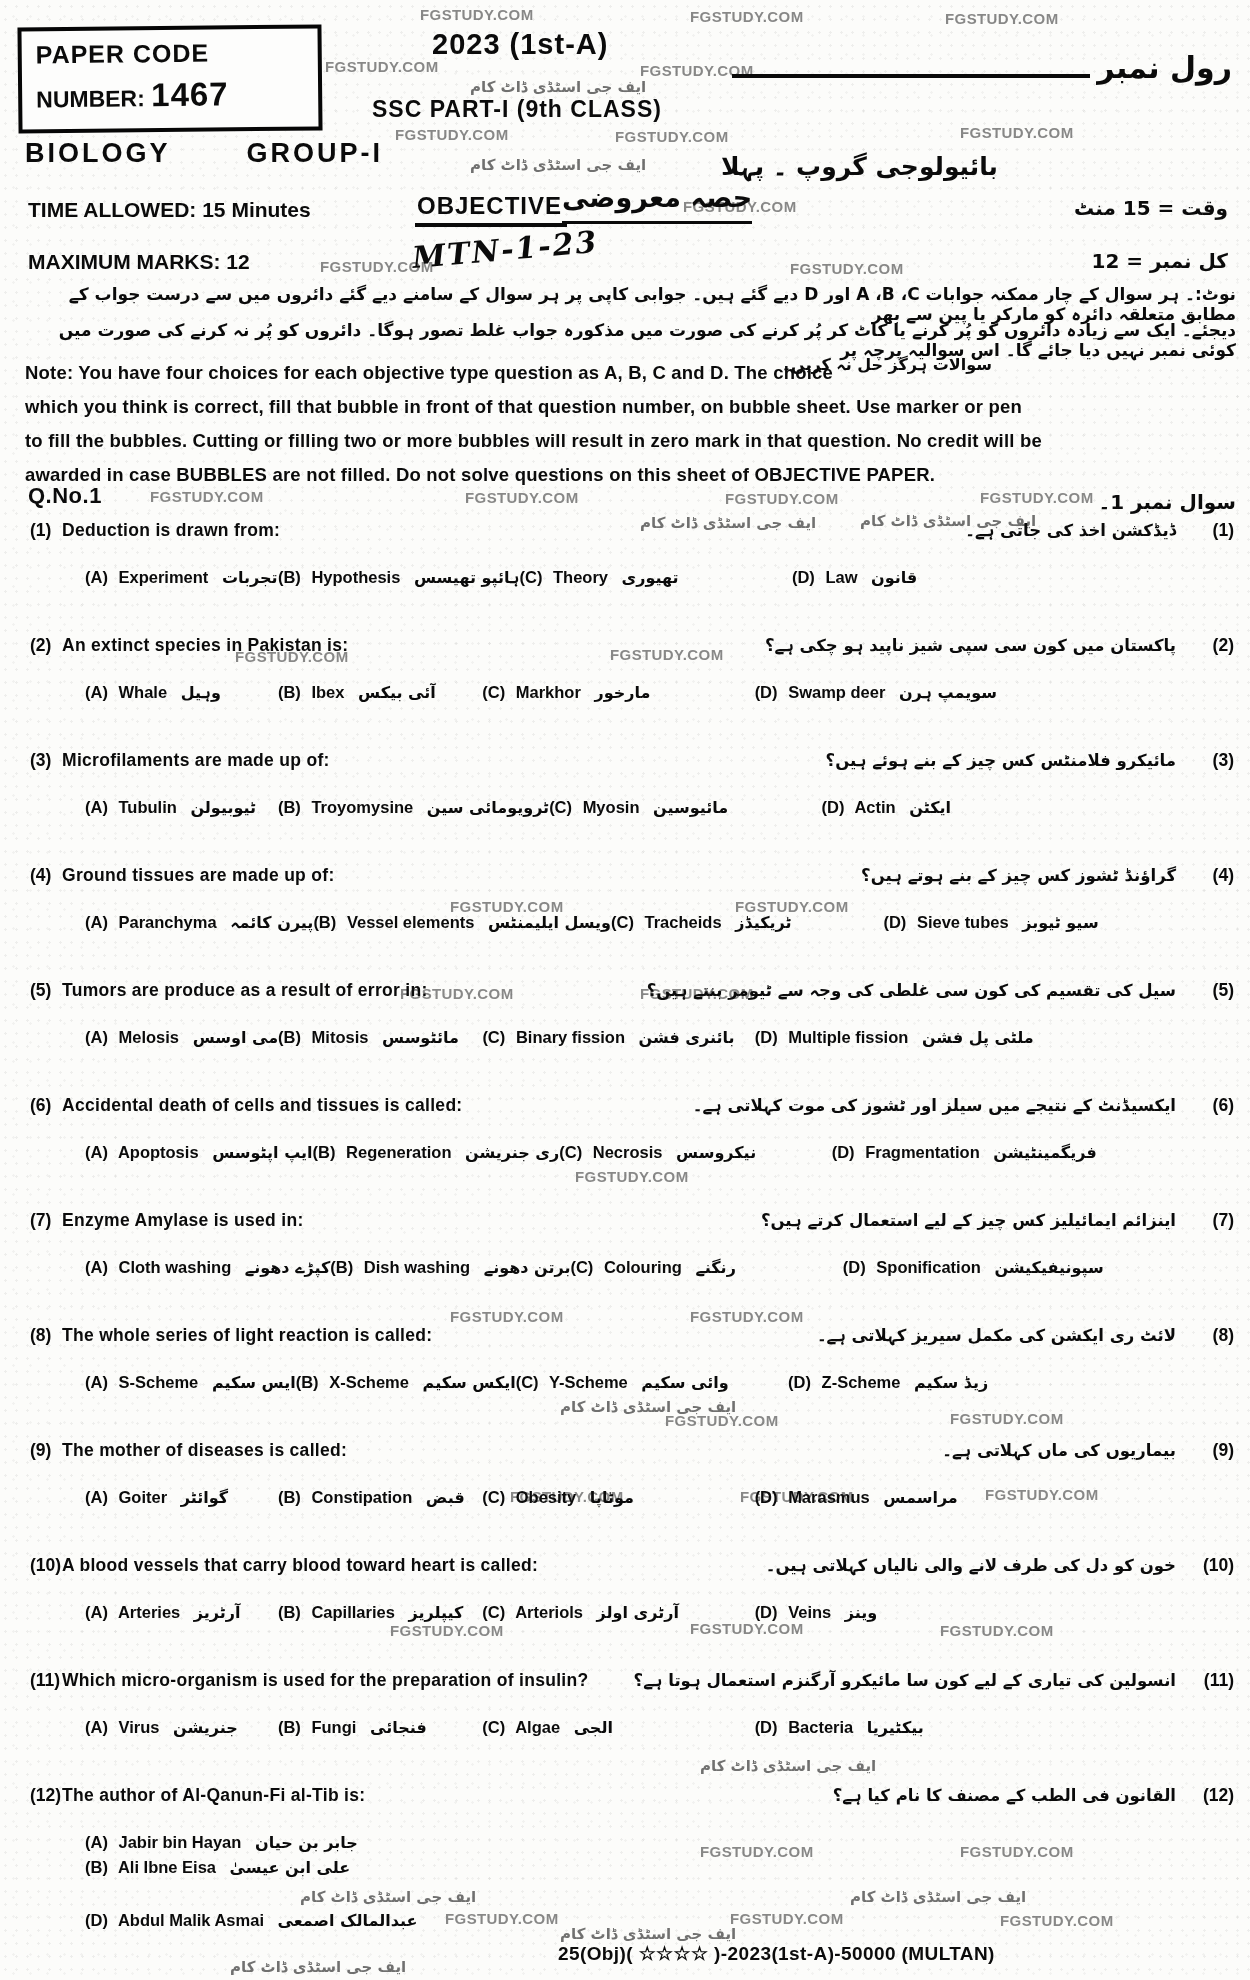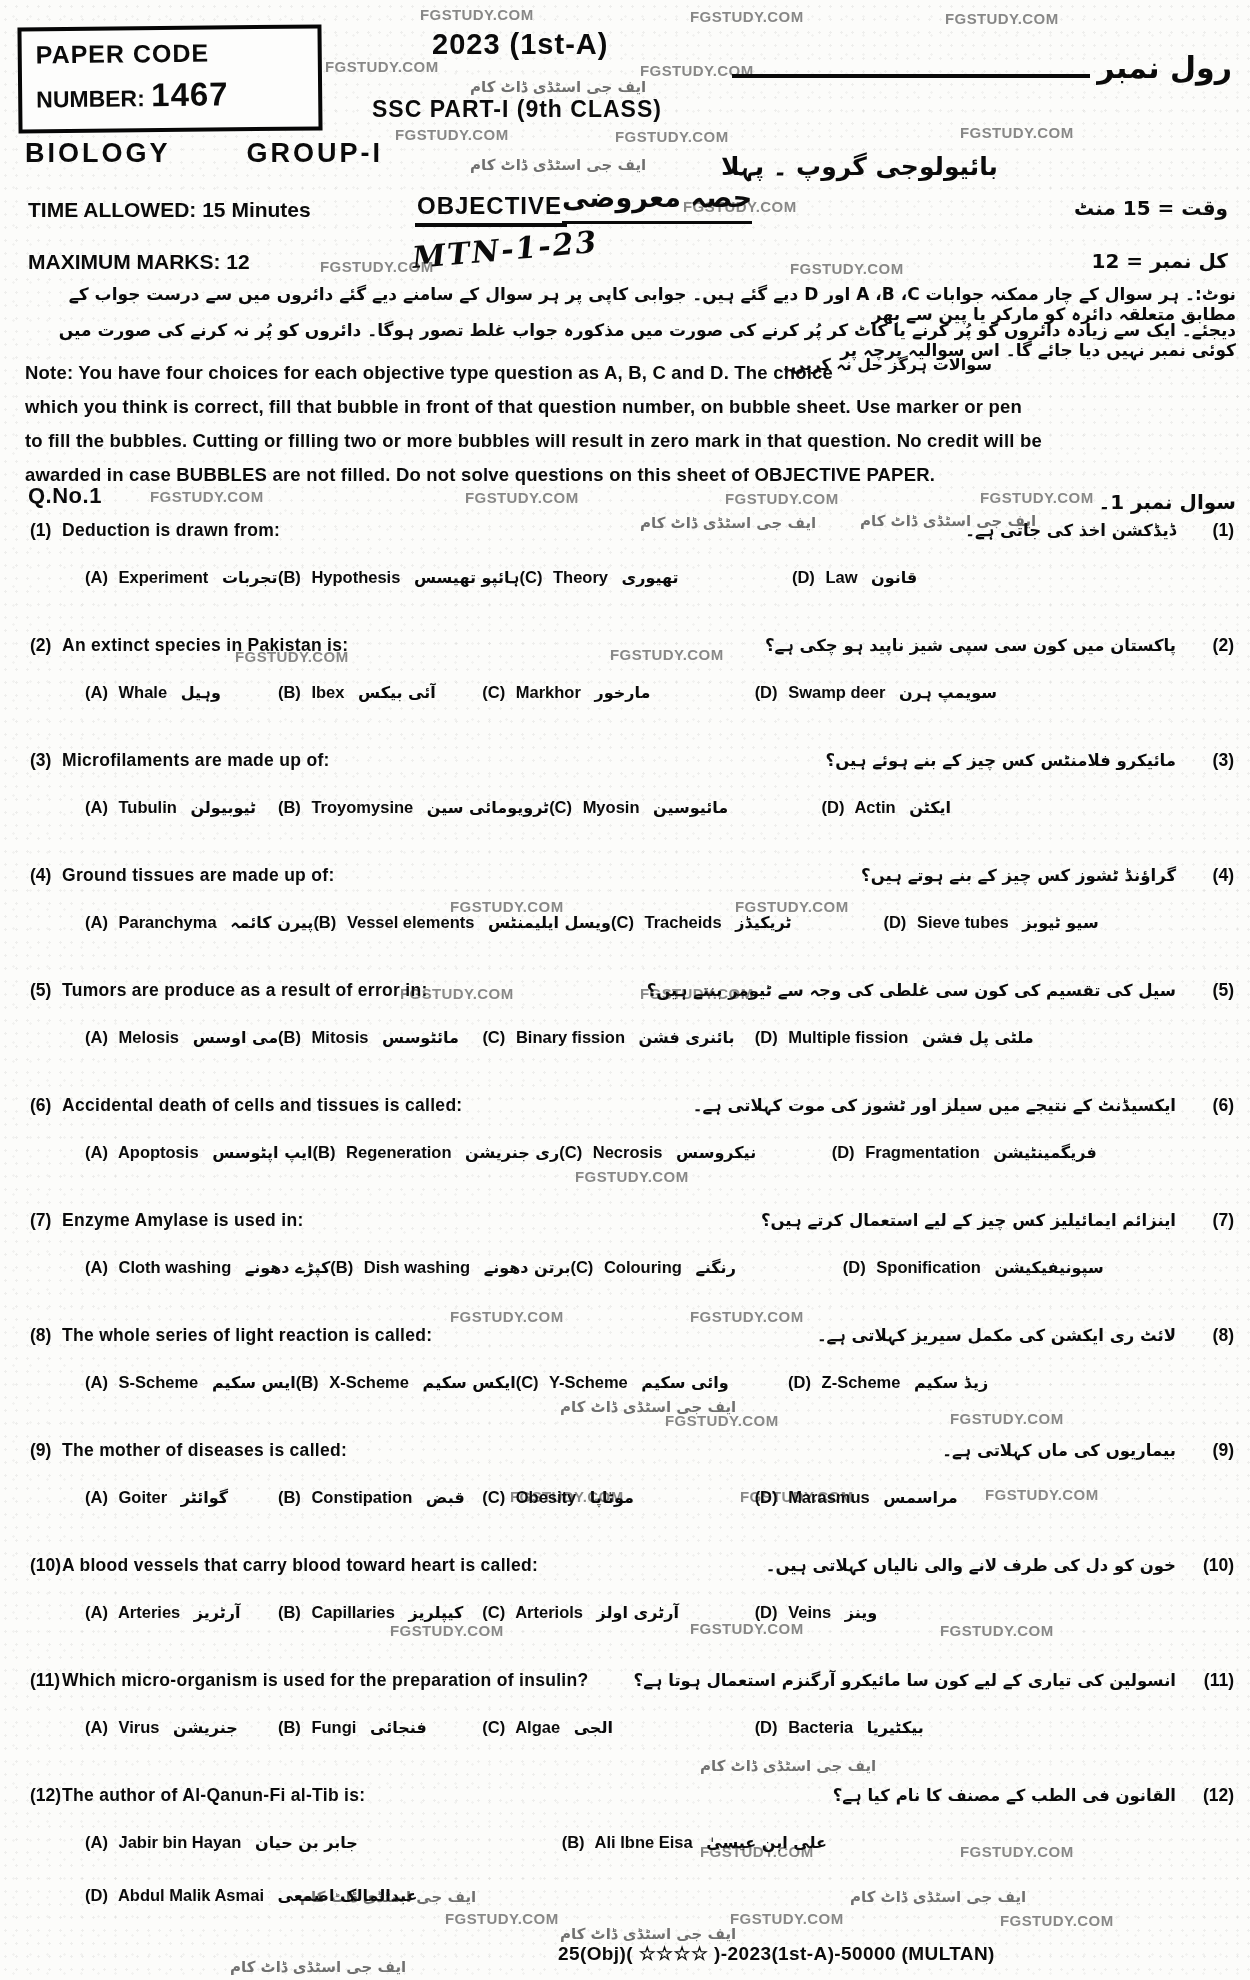--- a/index.html
+++ b/index.html
@@ -59,21 +59,21 @@
   .q-en { flex:1 1 auto; font-size:17.5px; letter-spacing:.3px; }
   .q-ur { flex:0 0 auto; font-size:16.5px; }
   .q-num-r { flex:0 0 74px; text-align:right; padding-right:16px; font-size:17.5px; }
   .options-row { display:flex; margin-top:22px; padding-left:85px; padding-right:30px; line-height:24px; }
   .option { white-space:nowrap; font-size:16.5px; }
   .opt-label { margin-right:6px; }
   .opt-en { margin-right:9px; }
   .opt-ur { font-size:16px; }
   .opt-a { flex:0 0 17%; } .opt-b { flex:0 0 18%; }
   .opt-c { flex:0 0 24%; } .opt-d { flex:1 1 auto; }
-  .two-col .options-row { flex-wrap:wrap; }
+  .two-col .options-row { flex-wrap:wrap;flex-direction:column; }
   .two-col .opt-a, .two-col .opt-c { flex:0 0 42%; }
   .two-col .opt-b, .two-col .opt-d { flex:0 0 58%; }
   .two-col .opt-c, .two-col .opt-d { margin-top:28px; }
 
   .footer-imprint { left:530px; top:1942px; font-size:19px; letter-spacing:.4px;margin-left:28px; }
 </style>
 </head>
 <body>
 
 <div class="page">

